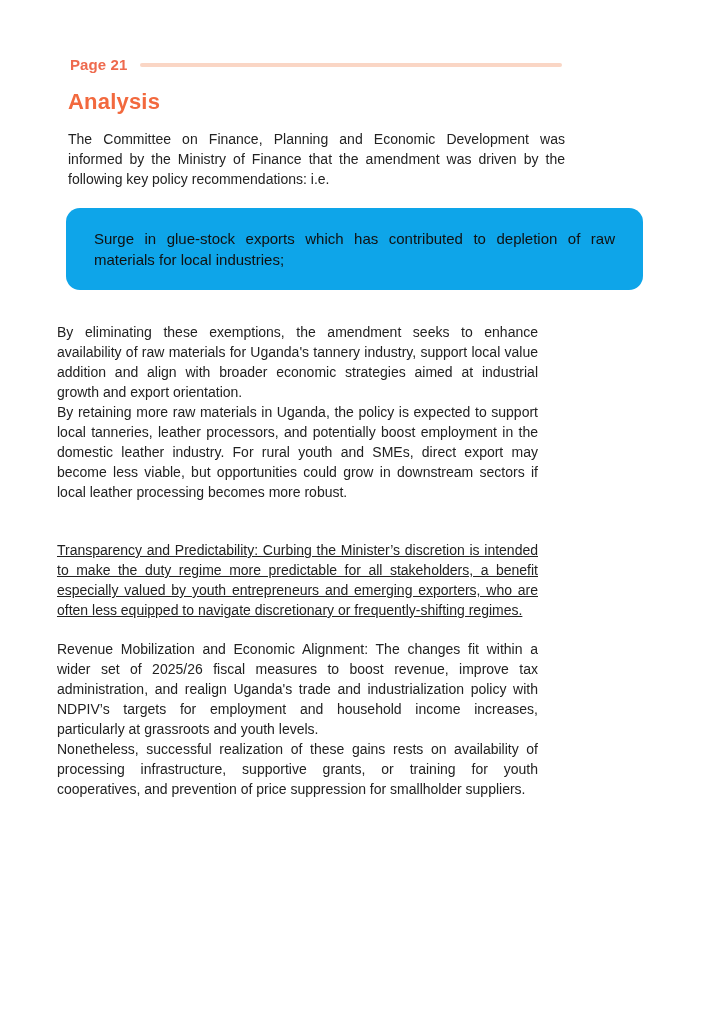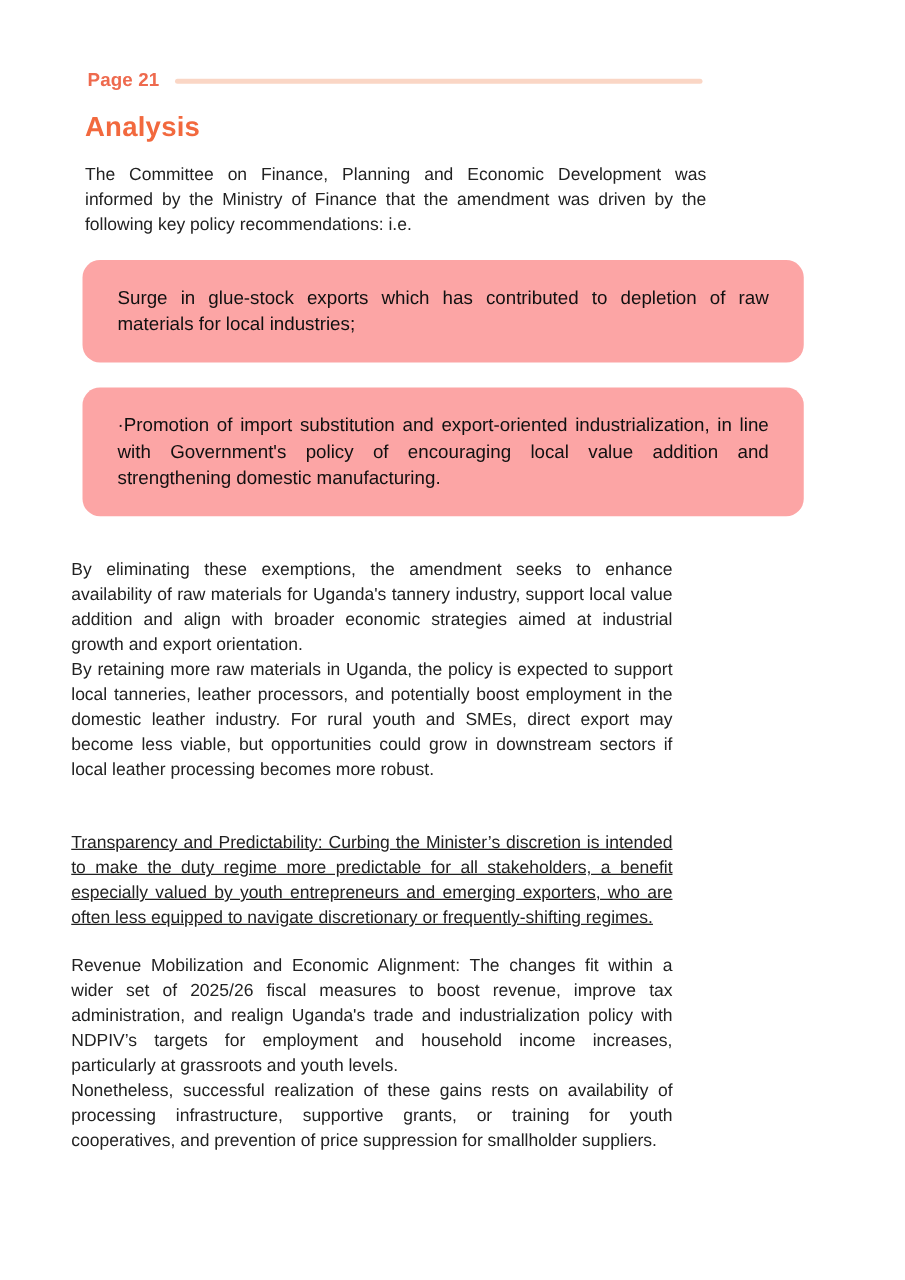--- a/index.html
+++ b/index.html
@@ -52,21 +52,21 @@
   }
   .callouts {
     margin: 19px 0 0 66px;
     width: 577px;
     display: flex;
     flex-direction: column;
     gap: 20px;
   }
   .callout {
     box-sizing: border-box;
-    background: #fca5a5;
+    background: #0ea5e9;
     border-radius: 14px;
     padding: 20px 28px;
     display: flex;
     align-items: center;
   }
   .callout-text {
     font-size: 15px;
     line-height: 21px;
     text-align: justify;
     color: #101010;
@@ -98,23 +98,20 @@
   </div>
 
   <h1 class="page-title">Analysis</h1>
 
   <p class="intro-paragraph">The Committee on Finance, Planning and Economic Development was informed by the Ministry of Finance that the amendment was driven by the following key policy recommendations: i.e.</p>
 
   <div class="callouts">
     <div class="callout">
       <div class="callout-text">Surge in glue-stock exports which has contributed to depletion of raw materials for local industries;</div>
     </div>
-    <div class="callout">
-      <div class="callout-text">·Promotion of import substitution and export-oriented industrialization, in line with Government's policy of encouraging local value addition and strengthening domestic manufacturing.</div>
-    </div>
   </div>
 
   <div class="body-copy">
     <p class="body-paragraph p1">By eliminating these exemptions, the amendment seeks to enhance availability of raw materials for Uganda's tannery industry, support local value addition and align with broader economic strategies aimed at industrial growth and export orientation.
 By retaining more raw materials in Uganda, the policy is expected to support local tanneries, leather processors, and potentially boost employment in the domestic leather industry. For rural youth and SMEs, direct export may become less viable, but opportunities could grow in downstream sectors if local leather processing becomes more robust.</p>
     <p class="body-paragraph p2">Transparency and Predictability: Curbing the Minister’s discretion is intended to make the duty regime more predictable for all stakeholders, a benefit especially valued by youth entrepreneurs and emerging exporters, who are often less equipped to navigate discretionary or frequently-shifting regimes.</p>
     <p class="body-paragraph p3">Revenue Mobilization and Economic Alignment: The changes fit within a wider set of 2025/26 fiscal measures to boost revenue, improve tax administration, and realign Uganda's trade and industrialization policy with NDPIV’s targets for employment and household income increases, particularly at grassroots and youth levels.
 Nonetheless, successful realization of these gains rests on availability of processing infrastructure, supportive grants, or training for youth cooperatives, and prevention of price suppression for smallholder suppliers.</p>
   </div>
 

